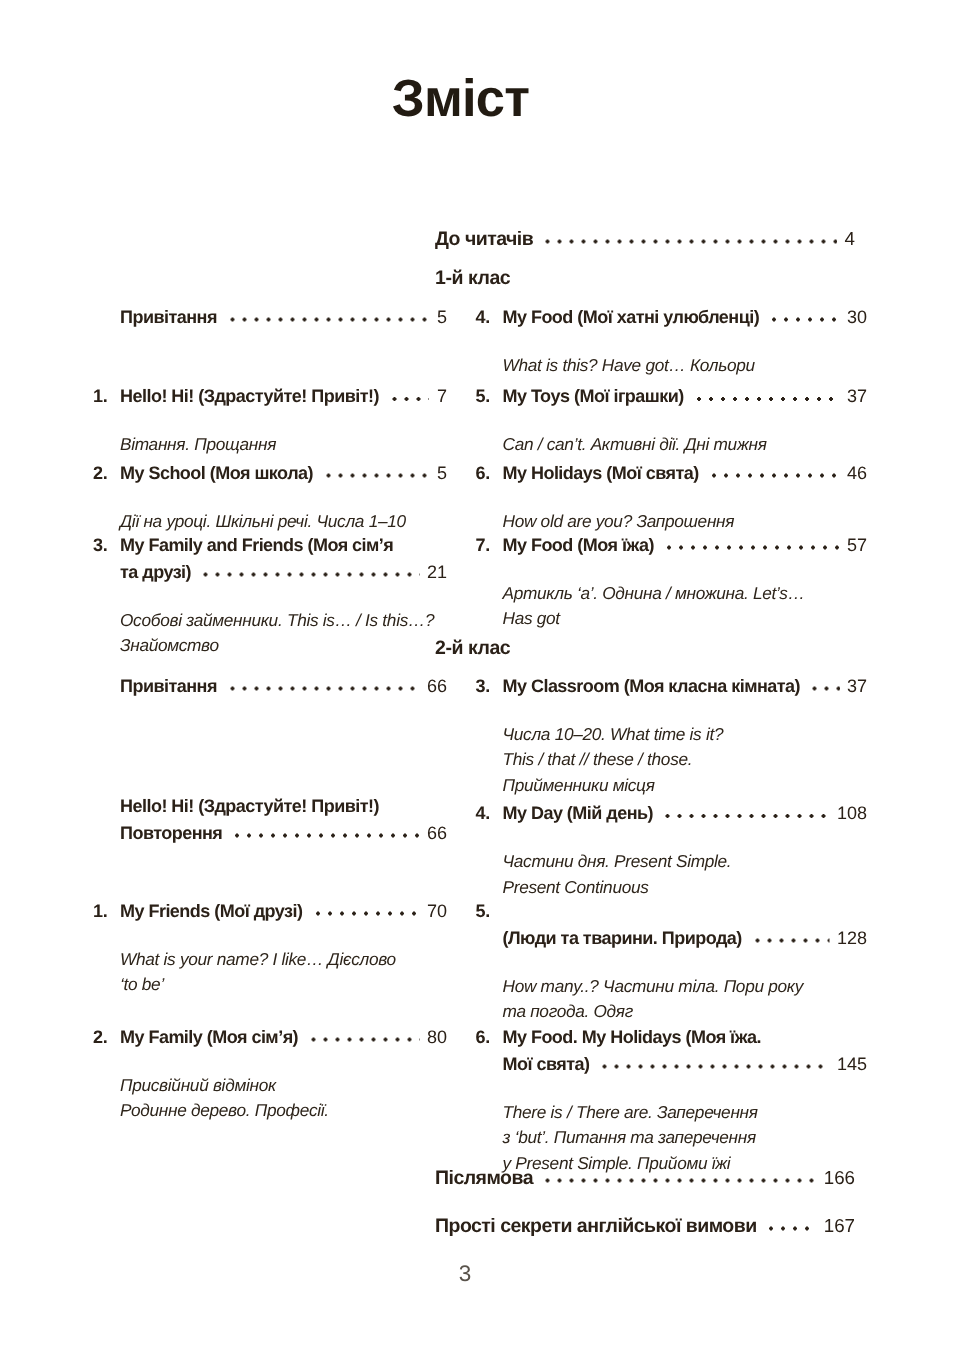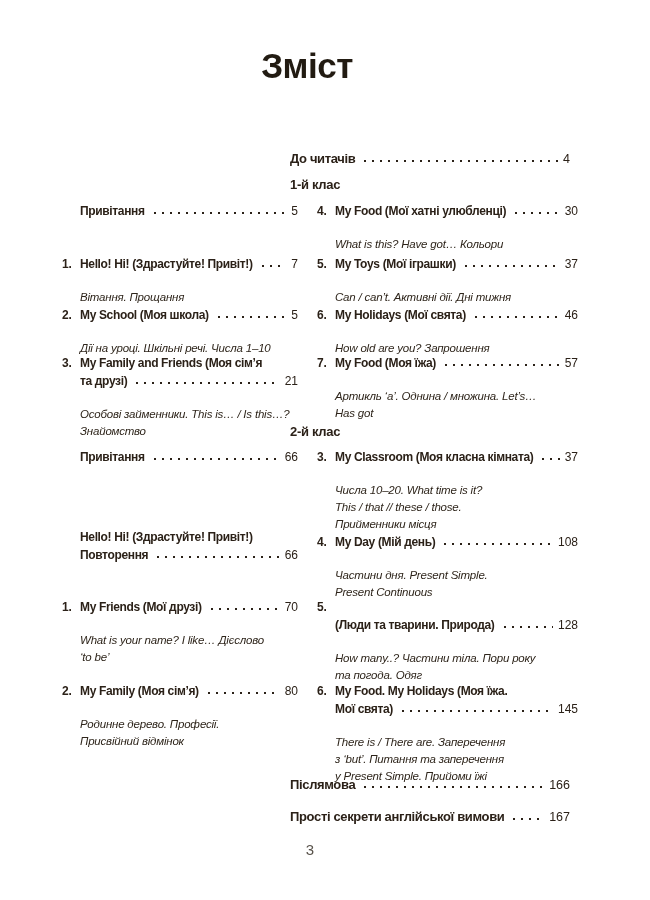--- a/index.html
+++ b/index.html
@@ -189,22 +189,22 @@
     <div class="sub">‘to be’</div>
   </div>
 
   <div class="col-l" style="top:682px">
     <div class="line">
       <span class="num">2.</span>
       <span class="etitle">My Family (Моя сім’я)</span>
       <span class="leader"></span>
       <span class="pg">80</span>
     </div>
+    <div class="sub">Присвійний відмінок</div>
     <div class="sub">Родинне дерево. Професії.</div>
-    <div class="sub">Присвійний відмінок</div>
   </div>
 
   <div class="col-r" style="top:448px">
     <div class="line">
       <span class="num">3.</span>
       <span class="etitle">My Classroom (Моя класна кімната)</span>
       <span class="leader"></span>
       <span class="pg">37</span>
     </div>
     <div class="sub">Числа 10–20. What time is it?</div>

